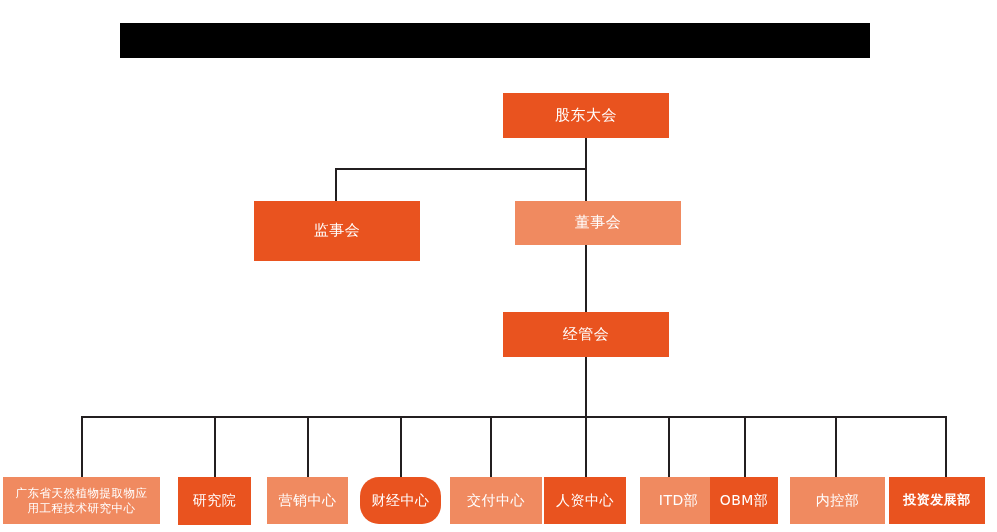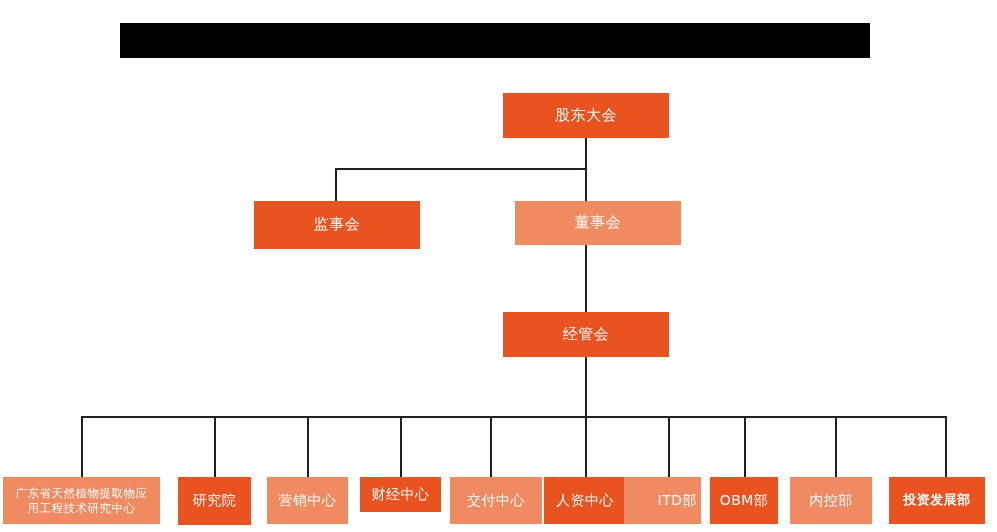--- a/index.html
+++ b/index.html
@@ -92,21 +92,21 @@
   <div class="conn conn-v" style="left:585px; top:416px; height:61px;"></div>
   <div class="conn conn-v" style="left:668px; top:416px; height:61px;"></div>
   <div class="conn conn-v" style="left:744px; top:416px; height:61px;"></div>
   <div class="conn conn-v" style="left:835px; top:416px; height:61px;"></div>
   <div class="conn conn-v" style="left:945px; top:416px; height:61px;"></div>
 
   <div class="node tone-deep size-lg" style="left:503px; top:93px; width:166px; height:45px;">
     <span class="node-label">股东大会</span>
   </div>
 
-  <div class="node tone-deep size-lg" style="left:254px; top:201px; width:166px; height:48px;">
+  <div class="node tone-deep size-lg" style="left:254px; top:201px; width:166px; height:60px;">
     <span class="node-label">监事会</span>
   </div>
 
   <div class="node tone-light size-lg" style="left:503px; top:201px; width:166px; height:44px;margin-left:12px;">
     <span class="node-label">董事会</span>
   </div>
 
   <div class="node tone-deep size-lg" style="left:503px; top:312px; width:166px; height:45px;">
     <span class="node-label">经管会</span>
   </div>
@@ -117,41 +117,41 @@
   </div>
 
   <div class="node tone-deep size-md" style="left:178px; top:477px; width:73px; height:48px;">
     <span class="node-label">研究院</span>
   </div>
 
   <div class="node tone-light size-md" style="left:267px; top:477px; width:81px; height:47px;">
     <span class="node-label">营销中心</span>
   </div>
 
-  <div class="node tone-deep size-md" style="left:360px; top:477px; width:81px; height:35px;">
+  <div class="node tone-deep size-md" style="left:360px; top:477px; width:81px; height:47px;border-radius:19px;">
     <span class="node-label">财经中心</span>
   </div>
 
   <div class="node tone-light size-md" style="left:450px; top:477px; width:92px; height:47px;">
     <span class="node-label">交付中心</span>
   </div>
 
   <div class="node tone-deep size-md" style="left:544px; top:477px; width:82px; height:47px;">
     <span class="node-label">人资中心</span>
   </div>
 
-  <div class="node tone-light size-md" style="left:624px; top:477px; width:77px; height:47px;text-align:right;">
+  <div class="node tone-light size-md" style="left:640px; top:477px; width:77px; height:47px;">
     <span class="node-label">ITD部</span>
   </div>
 
   <div class="node tone-deep size-md" style="left:710px; top:477px; width:68px; height:47px;">
     <span class="node-label">OBM部</span>
   </div>
 
-  <div class="node tone-light size-md" style="left:790px; top:477px; width:82px; height:47px;">
+  <div class="node tone-light size-md" style="left:790px; top:477px; width:95px; height:47px;">
     <span class="node-label">内控部</span>
   </div>
 
   <div class="node tone-deep size-sm" style="left:889px; top:477px; width:96px; height:47px;font-weight:bold;">
     <span class="node-label">投资发展部</span>
   </div>
 
 </div>
 
 </body></html>

